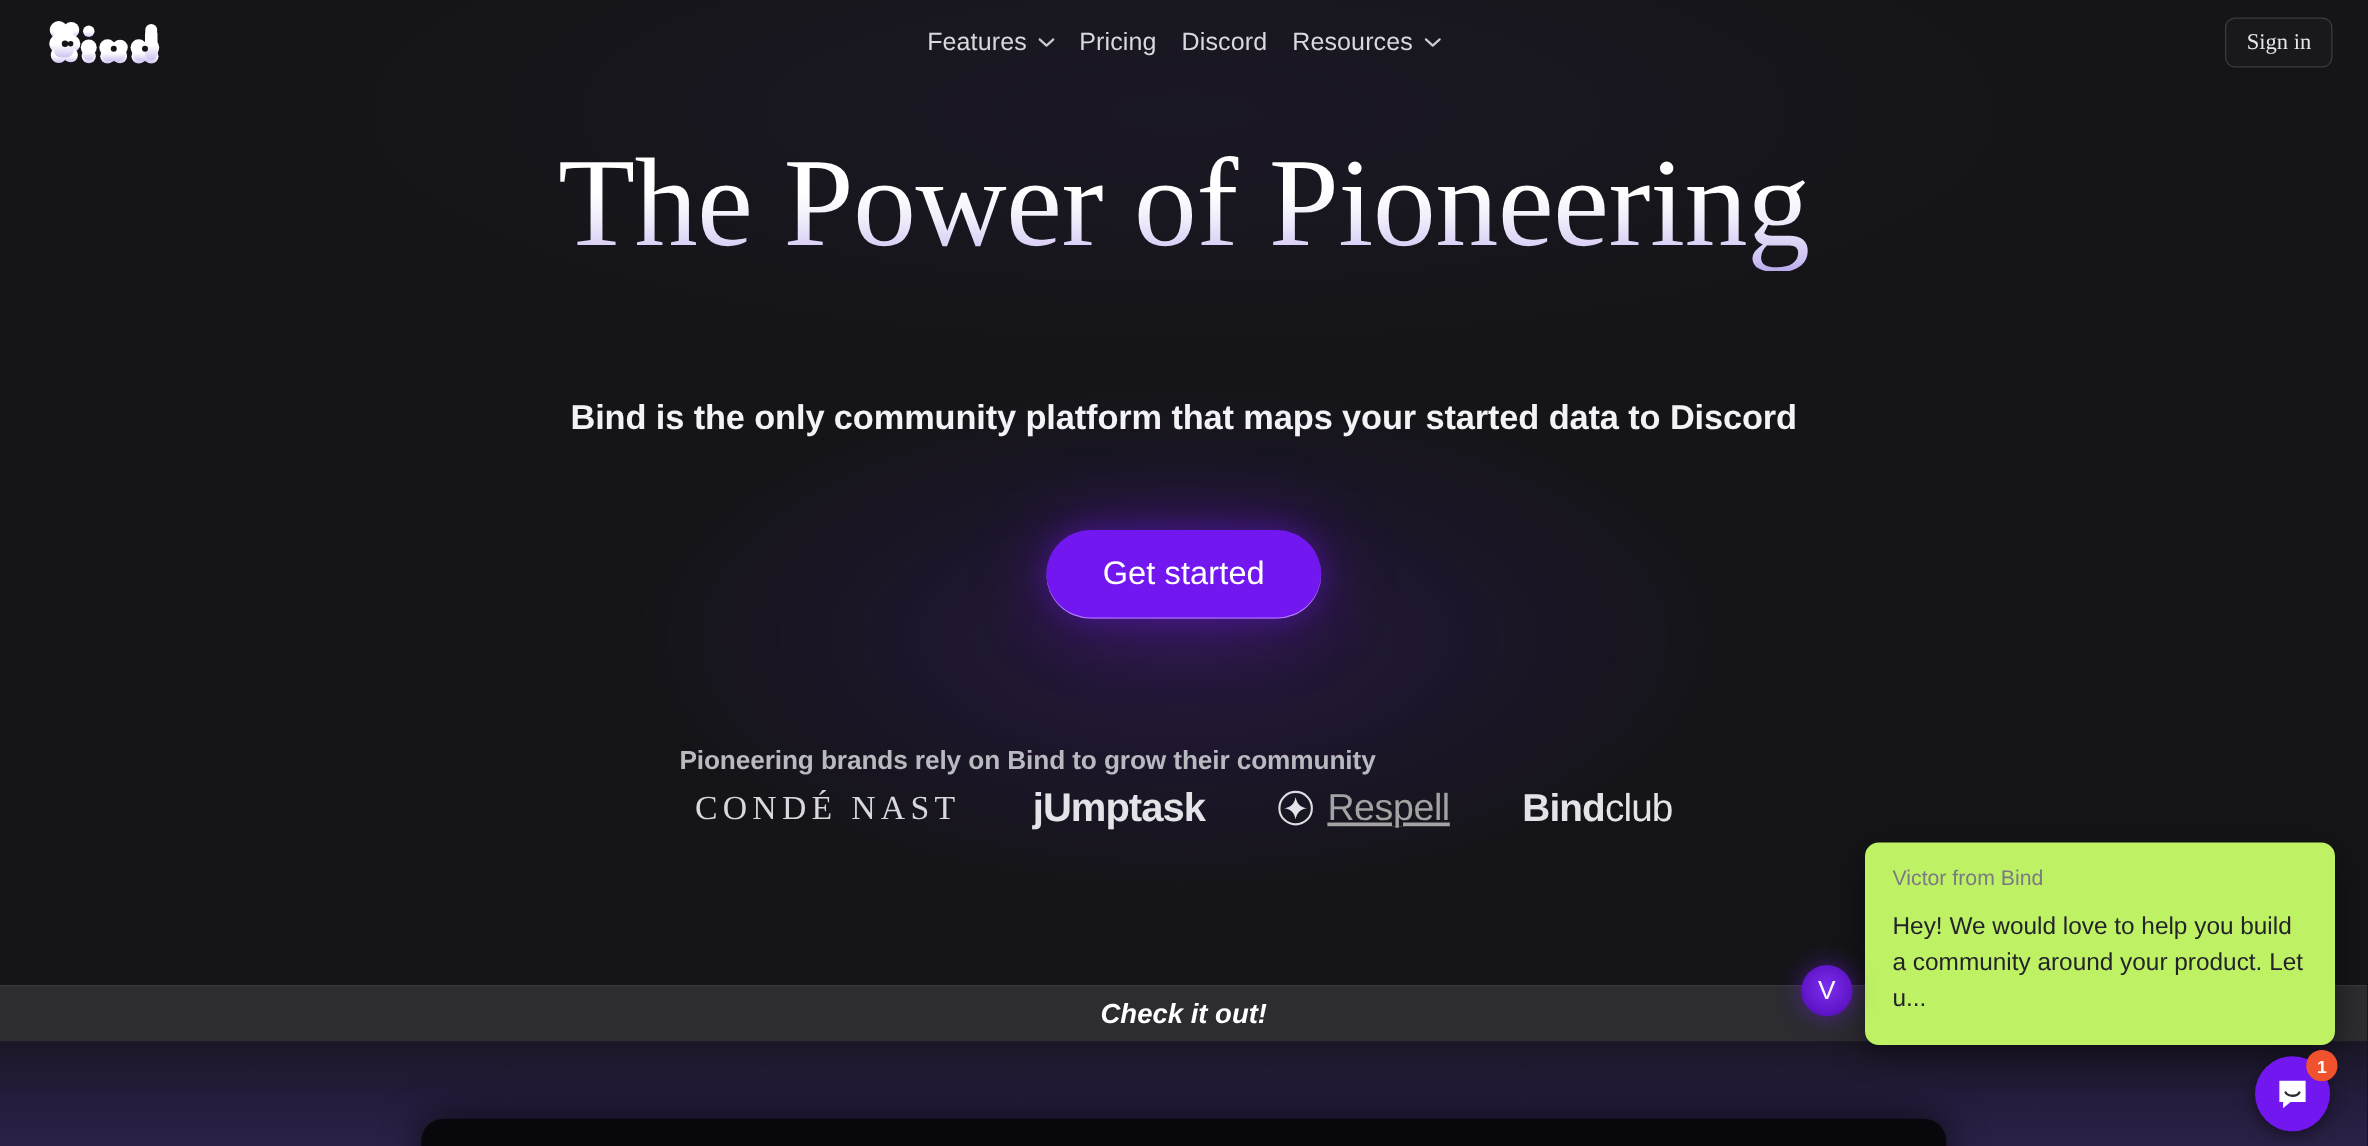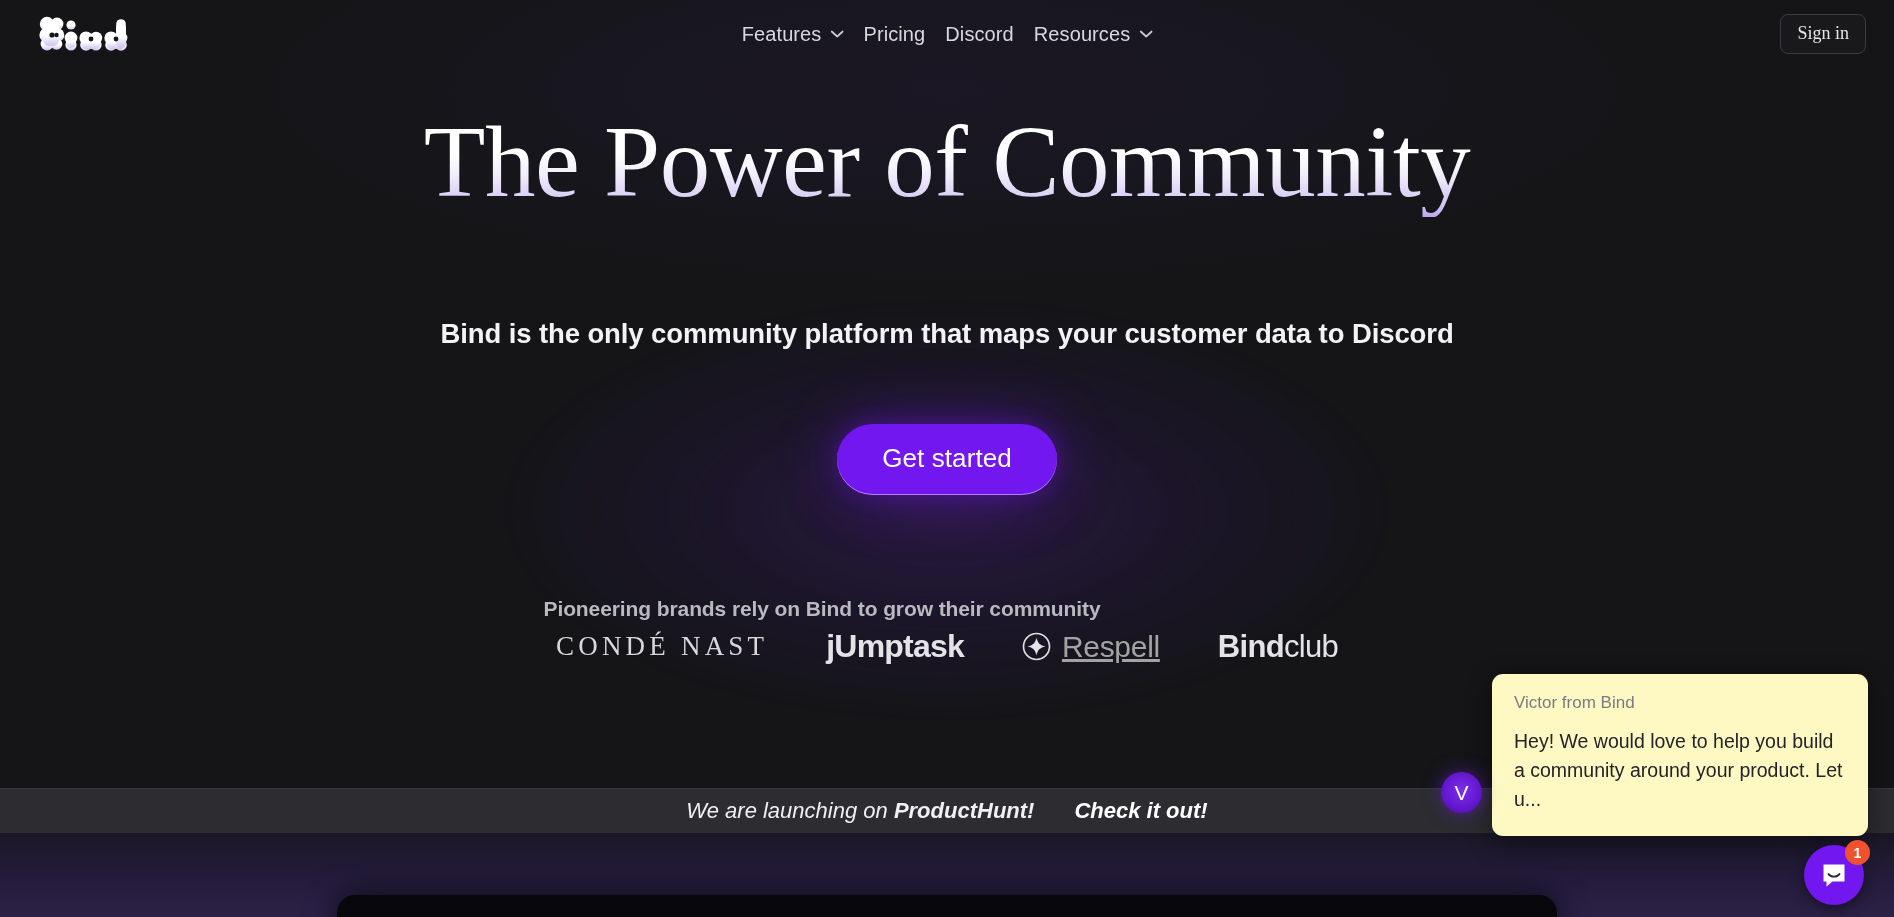--- a/index.html
+++ b/index.html
@@ -118,21 +118,21 @@
   }
   .next-panel {
     position:absolute; left:50%; transform:translateX(-50%); top:62px;
     width:1220px; height:120px; border-radius:18px 18px 0 0;
     background:#08070c; box-shadow:0 -2px 30px rgba(0,0,0,.6);
   }
 
   
   .chat-card {
     position:absolute; right:26px; top:674px; width:376px;
-    background:#fef9c3; border-radius:11px; padding:19px 22px 22px;
+    background:#bef264; border-radius:11px; padding:19px 22px 22px;
     box-shadow:0 6px 26px rgba(0,0,0,.45); z-index:40;
   }
   .chat-sender { color:#7a7a85; font-size:17px; margin-bottom:14px; }
   .chat-msg { color:#23232a; font-size:19.5px; line-height:1.48; }
   .chat-avatar {
     position:absolute; right:412px; top:772px; width:41px; height:41px;
     border-radius:50%; background:radial-gradient(circle at 50% 45%, #7d2ef0 0%, #5d13c4 70%, #4a0f9e 100%);
     display:flex; align-items:center; justify-content:center;
     color:#fff; font-size:21px; font-weight:400; z-index:41;
     box-shadow:0 0 18px rgba(110,30,220,.55);
@@ -227,22 +227,22 @@
         <svg class="chev" viewBox="0 0 13 8">
           <path d="M1 1.5 L6.5 6.5 L12 1.5" fill="none" stroke="#c9c9d0" stroke-width="1.8" stroke-linecap="round" stroke-linejoin="round"></path>
         </svg>
       </div>
     </div>
 
     <div class="signin">Sign in</div>
   </nav>
 
   <section class="hero">
-    <h1 class="headline">The Power of Community</h1>
-    <p class="subhead">Bind is the only community platform that maps your customer data to Discord</p>
+    <h1 class="headline">The Power of Pioneering</h1>
+    <p class="subhead">Bind is the only community platform that maps your started data to Discord</p>
     <div class="cta-wrap">
       <button class="cta">Get started</button>
     </div>
   </section>
 
   <section>
     <div class="brands-label">Pioneering brands rely on Bind to grow their community</div>
 
     <div class="brands-row">
 
@@ -269,23 +269,20 @@
           <span>club</span>
       </div>
     </div>
   </section>
 
   <div class="next-section">
     <div class="next-panel"></div>
   </div>
 
   <div class="banner">
-    <div class="banner-text">
-      <span>We are launching on </span><b>ProductHunt!</b>
-    </div>
     <a class="banner-link" href="#">Check it out!</a>
   </div>
 
   <div class="chat-card">
     <div class="chat-sender">Victor from Bind</div>
     <div class="chat-msg">Hey! We would love to help you build a community around your product. Let u...</div>
   </div>
 
   <div class="chat-avatar">V</div>
 

